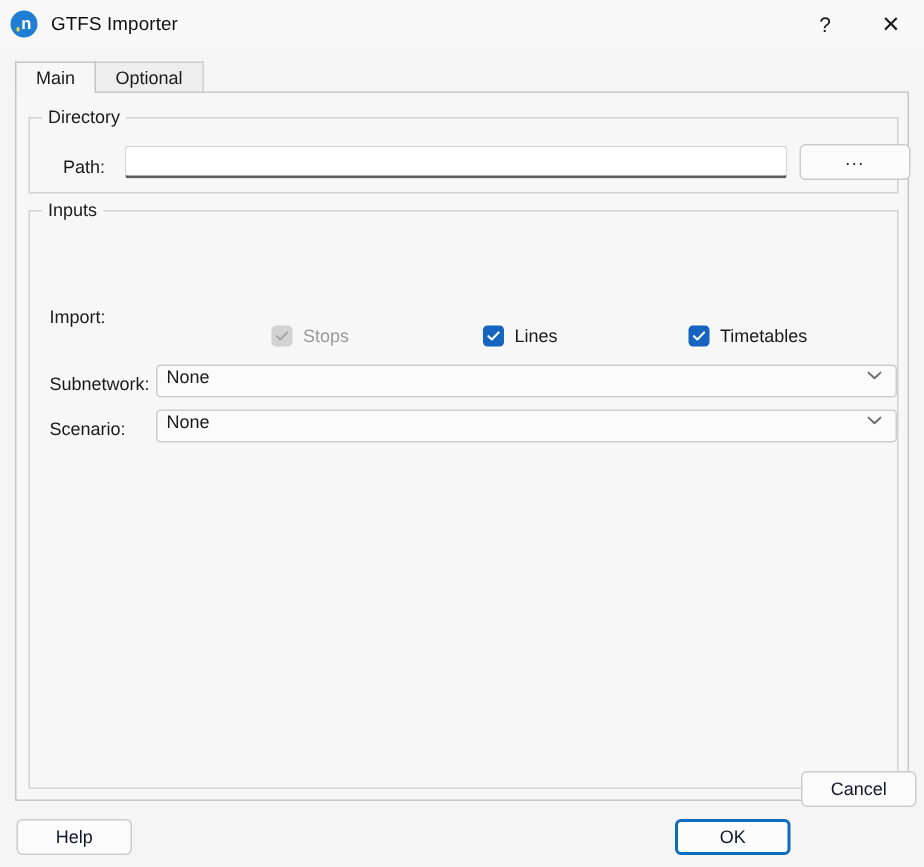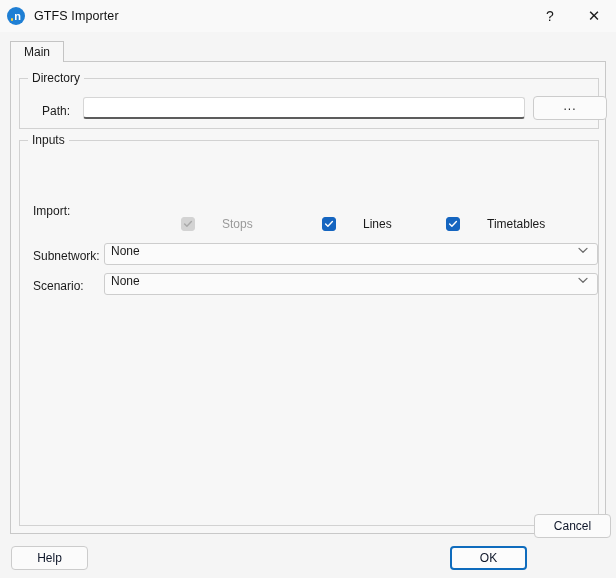--- a/index.html
+++ b/index.html
@@ -203,21 +203,20 @@
   }
 
   
   #label-import { left: 22px; top: 142px; }
   .checkbox-item {
     position: absolute;
     display: flex;
     align-items: center;
     top: 155px;
     font-size: 12px;
-    gap: 20px;
   }
   .cb-box {
     width: 14px;
     height: 14px;
     box-sizing: border-box;
     border-radius: 3px;
     margin-right: 7px;
     display: flex;
     align-items: center;
     justify-content: center;
@@ -231,21 +230,21 @@
   .cb-box.checked.disabled {
     background: #d3d3d3;
     border: 1px solid #d3d3d3;
   }
   .cb-box svg { display: block; }
   .cb-label { color: #1a1a1a; line-height: 14px; }
   .cb-label.disabled { color: #9a9a9a; }
 
   #check-stops { left: 170px; }
   #check-lines { left: 311px; }
-  #check-timetables { left: 435px; }
+  #check-timetables { left: 448px; }
 
   
   #label-subnetwork { left: 22px; top: 187px; }
   #label-scenario { left: 22px; top: 217px; }
   .combo {
     position: absolute;
     left: 93px;
     width: 494px;
     height: 22px;
     box-sizing: border-box;
@@ -317,20 +316,21 @@
   </div>
   <div class="title-text">GTFS Importer</div>
   <div class="win-controls">
     <button class="win-btn help-btn">?</button>
     <button class="win-btn close-btn">✕</button>
   </div>
 </div>
 
 <div class="tabstrip">
   <div class="tab active">Main</div>
+  <div class="tab">Optional</div>
 </div>
 
 <div class="tabpanel">
 
   <div class="groupbox" id="group-directory">
     <span class="gb-title">Directory</span>
 
     <span class="field-label" id="label-path">Path:</span>
     <input id="input-path" type="text" value="" placeholder="" style="">
     <button id="btn-browse">...</button>

